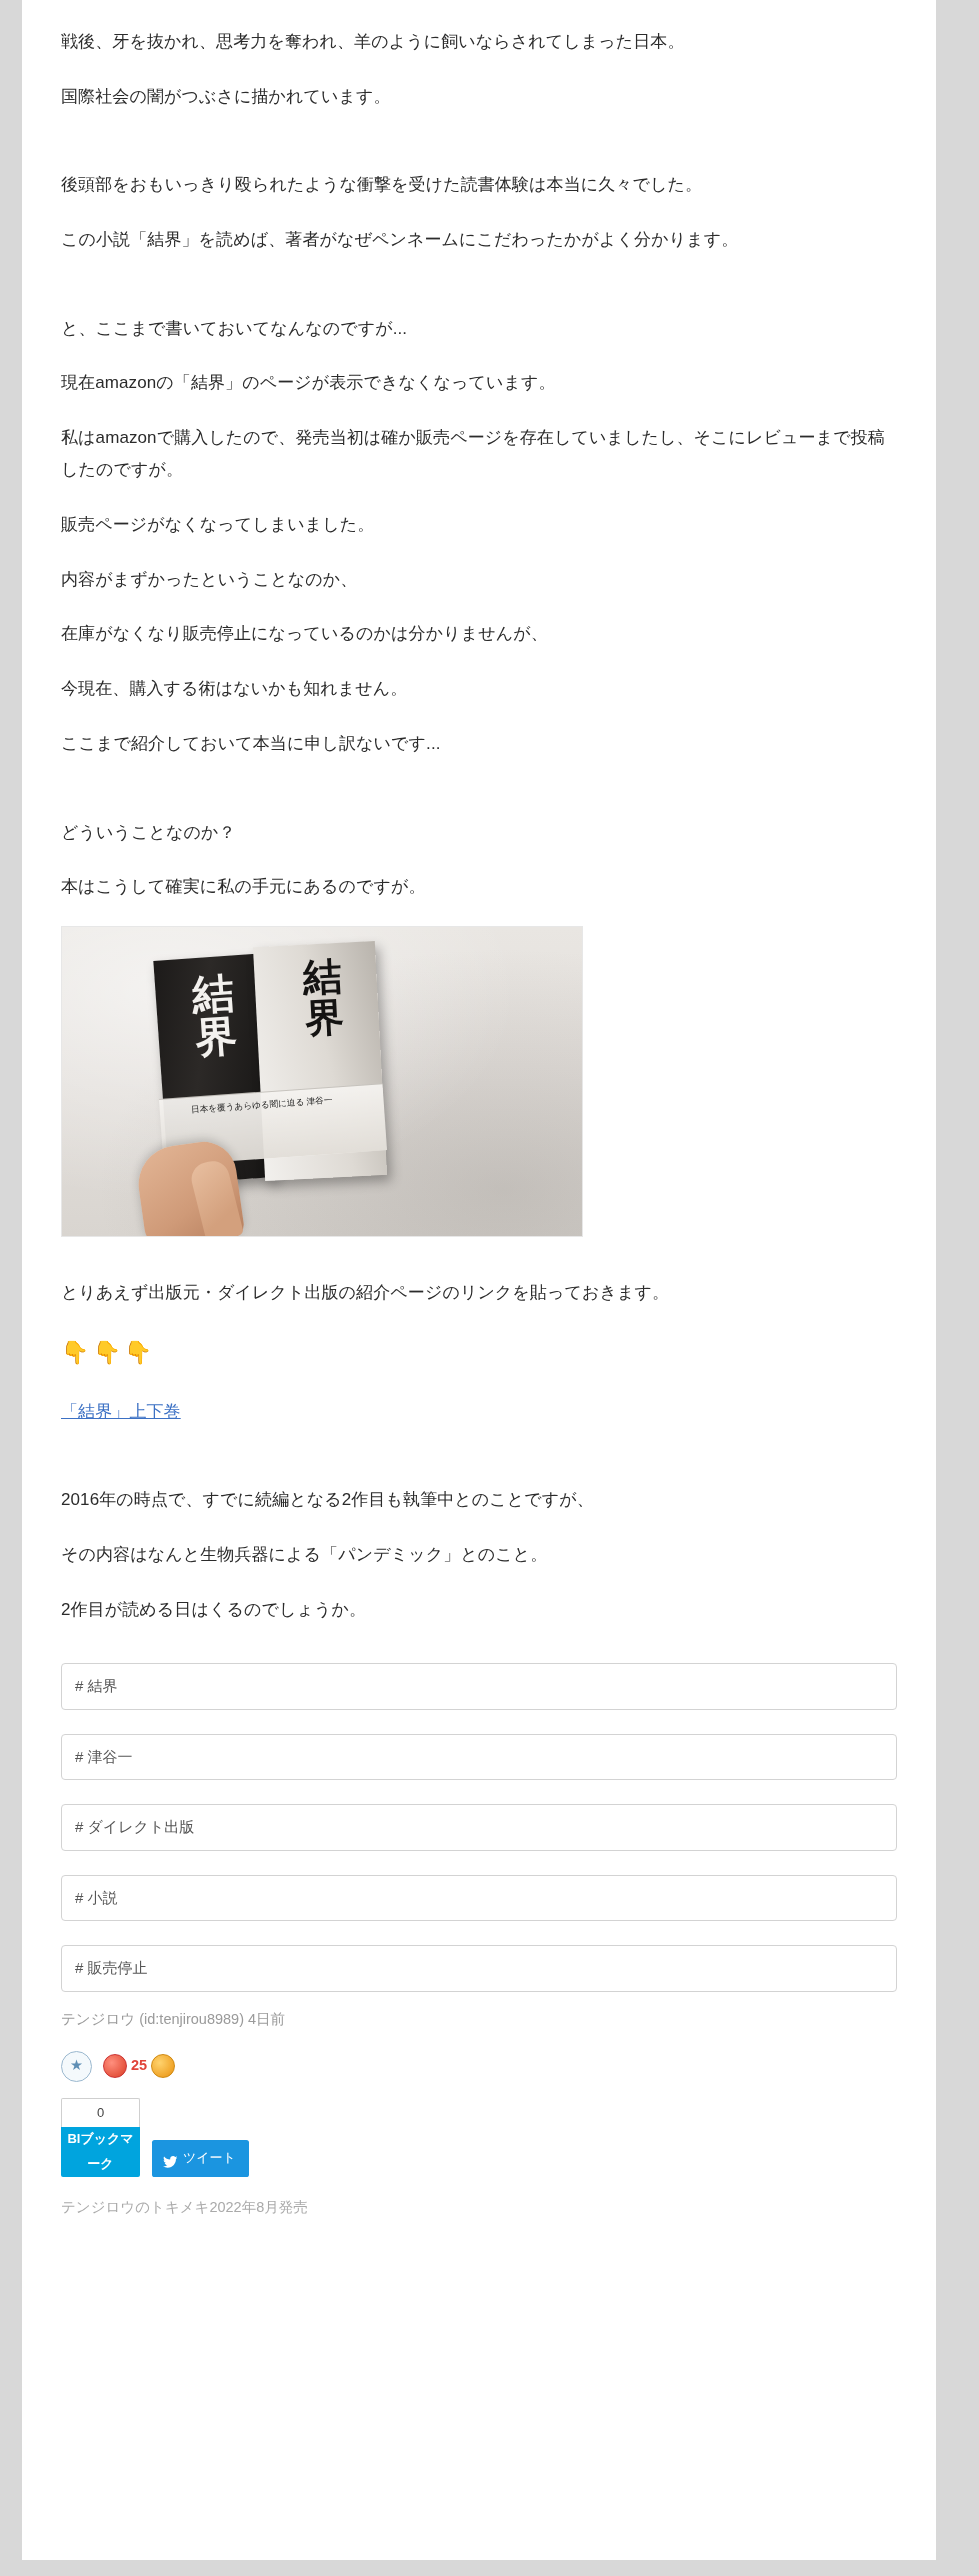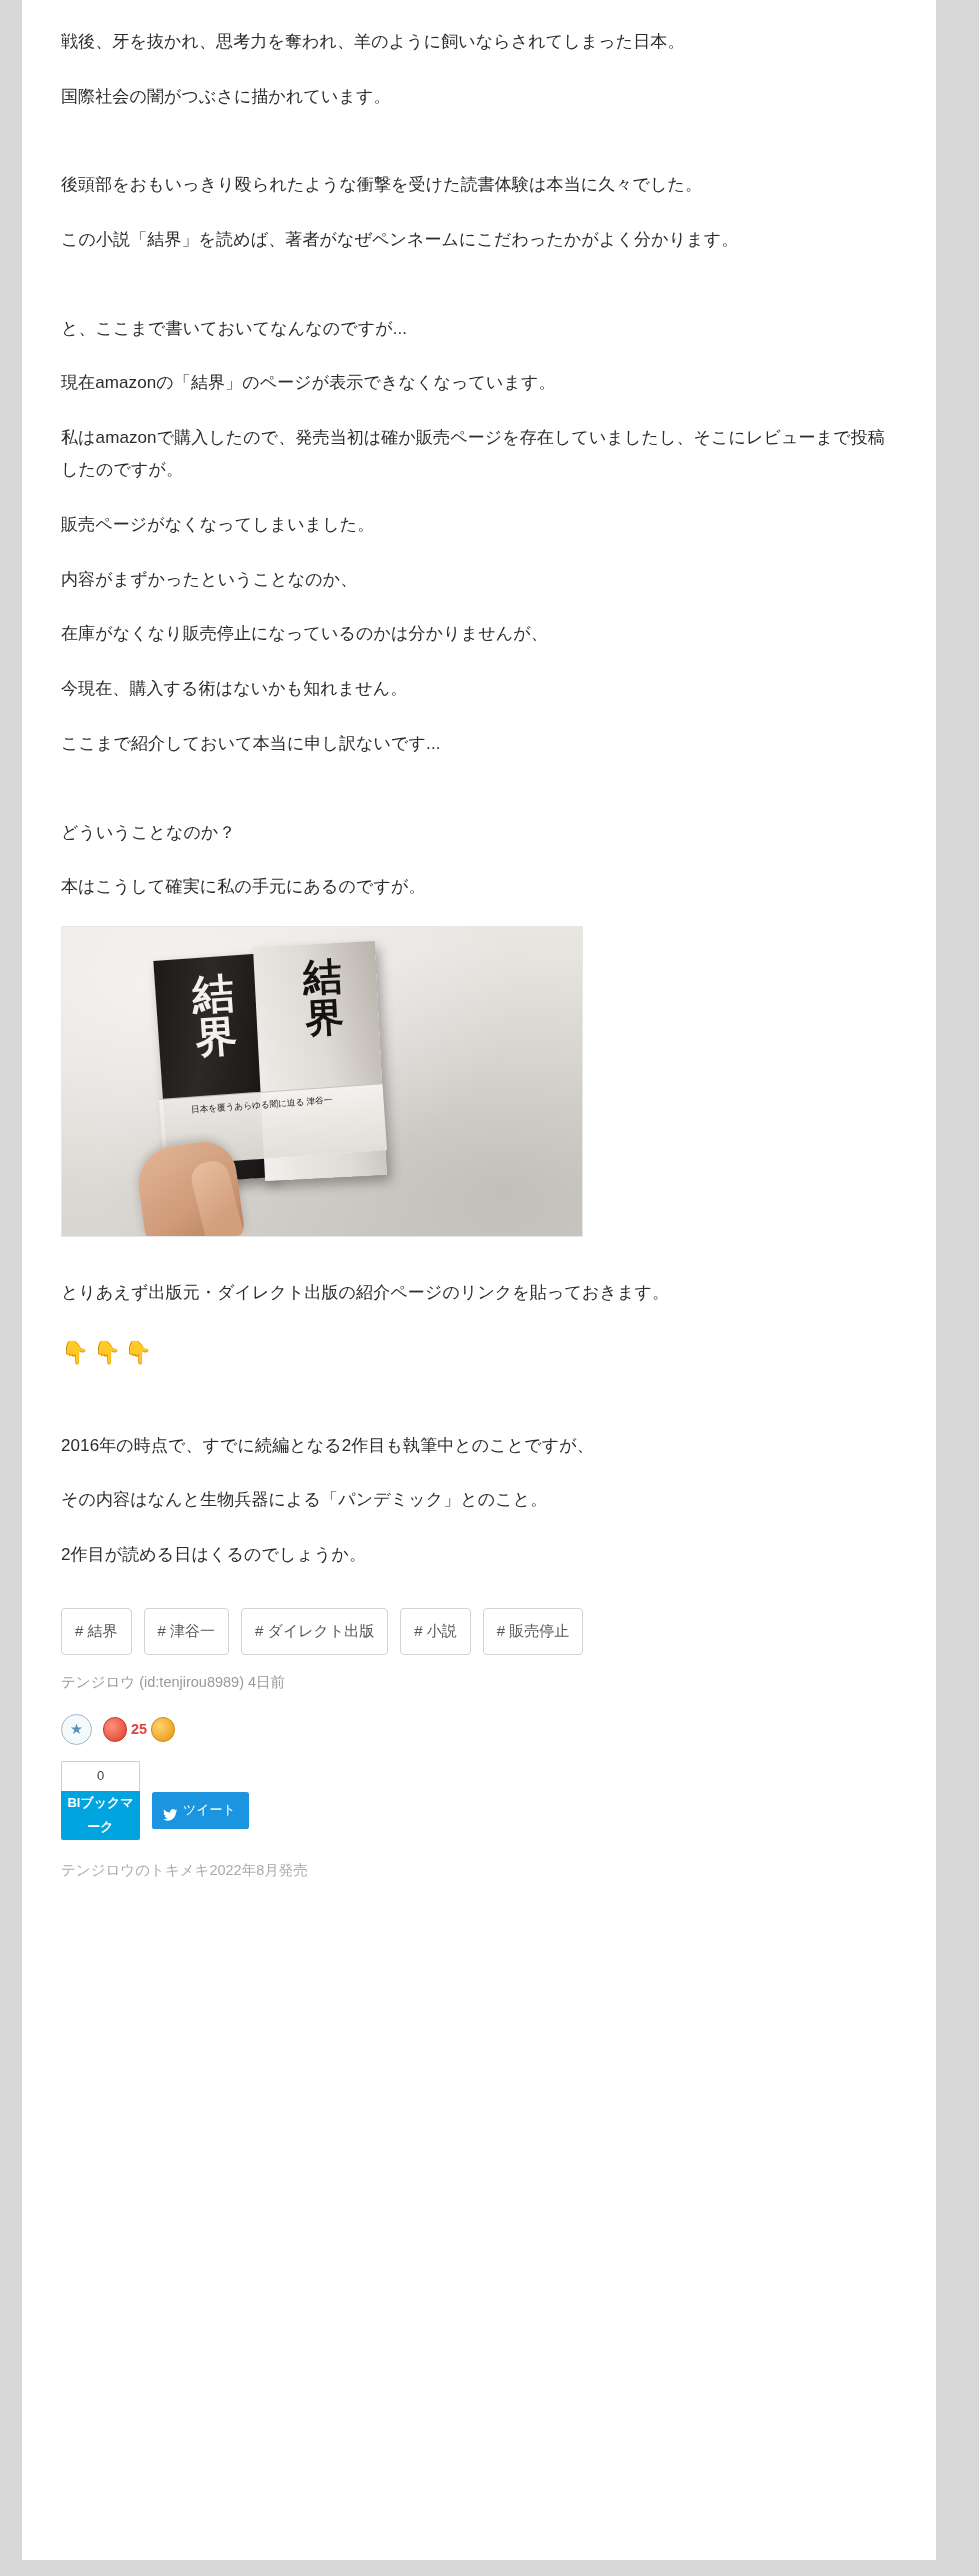--- a/index.html
+++ b/index.html
@@ -156,21 +156,22 @@
   .emoji-row {
     font-size: 22.4px;
     letter-spacing: 4px;
     margin: 0 0 21px 0;
     color: #f0c030;
   }
   .tags {
     margin: 37px 0 14.5px 0;
     display: flex;
     flex-wrap: wrap;
-    gap: 12px;
+    gap: 24px;
+    flex-direction: column;
   }
   .tag {
     border: 0.7px solid #d3d3d3;
     border-radius: 4px;
     padding: 8px 13px;
     font-size: 15px;
     color: #555555;
     background: #ffffff;
     white-space: nowrap;
   }
@@ -248,21 +249,21 @@
   }
   .tweet-btn {
     background: #1b95e0;
     color: #ffffff;
     font-size: 13px;
     border-radius: 2.6px;
     padding: 6px 13px 6px 10.5px;
     display: flex;
     align-items: center;
     gap: 6px;
-    margin-bottom: 11px;
+    margin-bottom: 0;
   }
   .tweet-btn .bird {
     width: 14.5px;
     height: 12px;
     display: inline-block;
   }
   .footer-fade {
     color: #8d8d8d;
     font-size: 14.5px;
     opacity: 0.75;
@@ -313,20 +314,21 @@
           <div class="finger"></div>
         </div>
       </div>
 
       <div class="gap-md"></div>
 
       <p class="para">とりあえず出版元・ダイレクト出版の紹介ページのリンクを貼っておきます。</p>
 
       <p class="emoji-row">👇👇👇</p>
 
+      <p class="para"><a class="link" href="#">「結界」上下巻</a></p>
 
       <div class="gap-lg"></div>
 
       <p class="para">2016年の時点で、すでに続編となる2作目も執筆中とのことですが、</p>
       <p class="para">その内容はなんと生物兵器による「パンデミック」とのこと。</p>
       <p class="para">2作目が読める日はくるのでしょうか。</p>
 
       <div class="tags">
         <span class="tag"># 結界</span>
         <span class="tag"># 津谷一</span>

